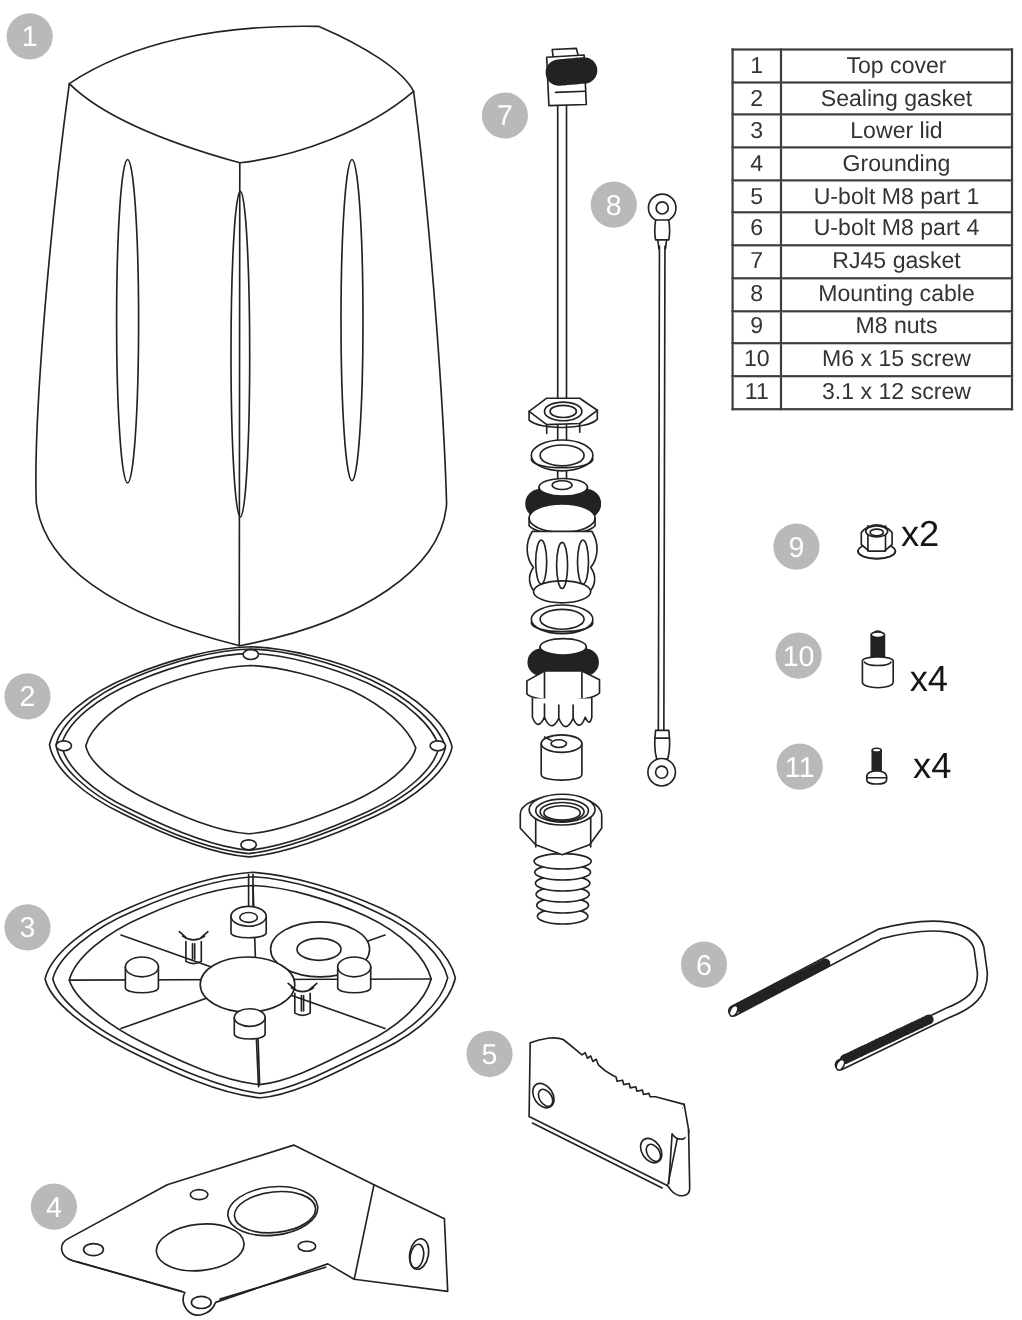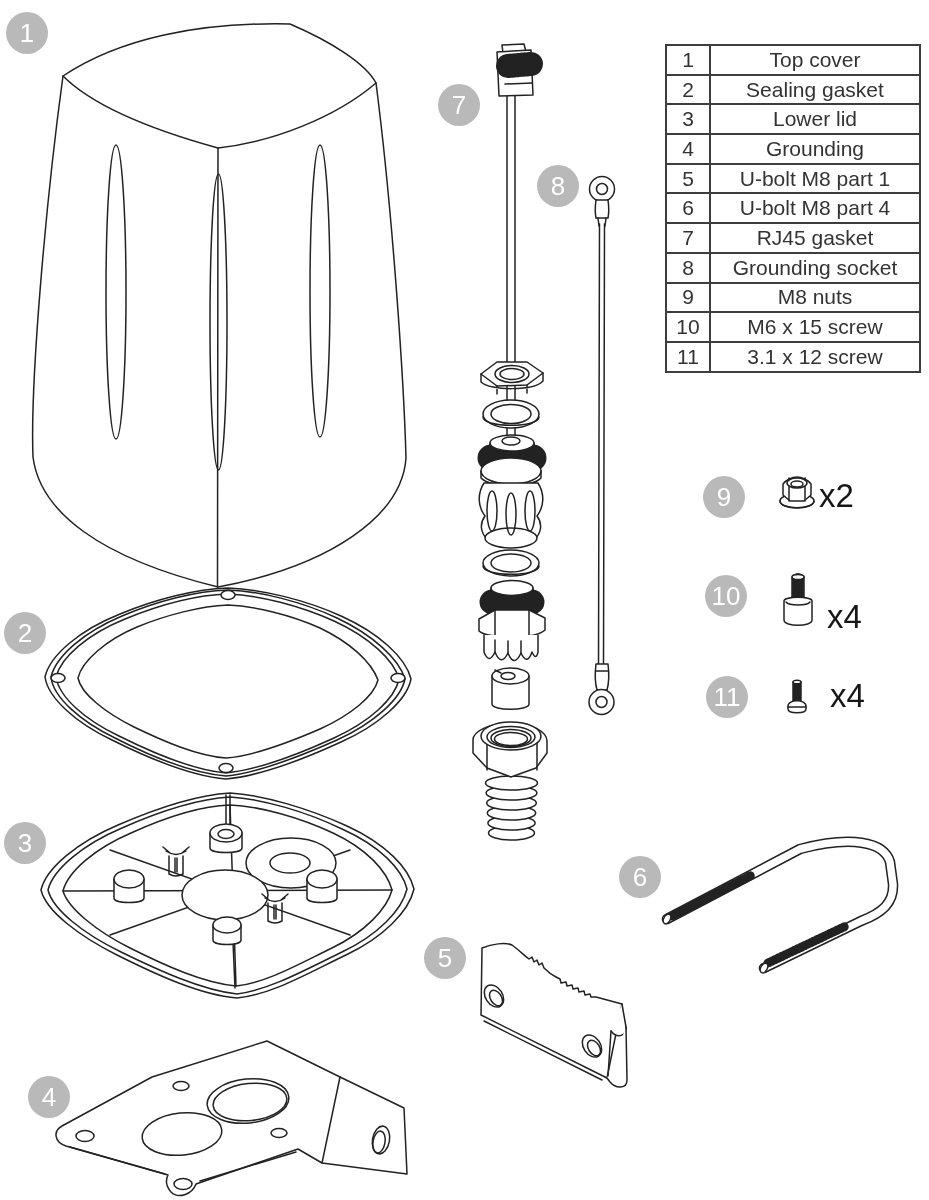--- a/index.html
+++ b/index.html
@@ -250,21 +250,21 @@
 <div class="badge" style="left:4px;top:822px">3</div>
 <div class="badge" style="left:28px;top:1076px">4</div>
 <div class="badge" style="left:424px;top:937px">5</div>
 <div class="badge" style="left:619px;top:856px">6</div>
 <div class="badge" style="left:438px;top:84px">7</div>
 <div class="badge" style="left:537px;top:165px">8</div>
 <div class="badge" style="left:703px;top:476px">9</div>
 <div class="badge" style="left:705px;top:575px">10</div>
 <div class="badge" style="left:706px;top:676px">11</div>
 
-<div class="qty" style="left:819px;top:479px">x2</div>
+<div class="qty" style="left:819px;top:468px">x2</div>
 <div class="qty" style="left:827px;top:600px">x4</div>
 <div class="qty" style="left:830px;top:679px">x4</div>
 
 <table id="parts-table">
   <tbody>
     <tr>
       <td class="num">1</td>
       <td>Top cover</td>
       </tr>
     <tr>
@@ -286,21 +286,21 @@
     <tr>
       <td class="num">6</td>
       <td>U-bolt M8 part 4</td>
       </tr>
     <tr>
       <td class="num">7</td>
       <td>RJ45 gasket</td>
       </tr>
     <tr>
       <td class="num">8</td>
-      <td>Grounding socket</td>
+      <td>Mounting cable</td>
       </tr>
     <tr>
       <td class="num">9</td>
       <td>M8 nuts</td>
       </tr>
     <tr>
       <td class="num">10</td>
       <td>M6 x 15 screw</td>
       </tr>
     <tr>

